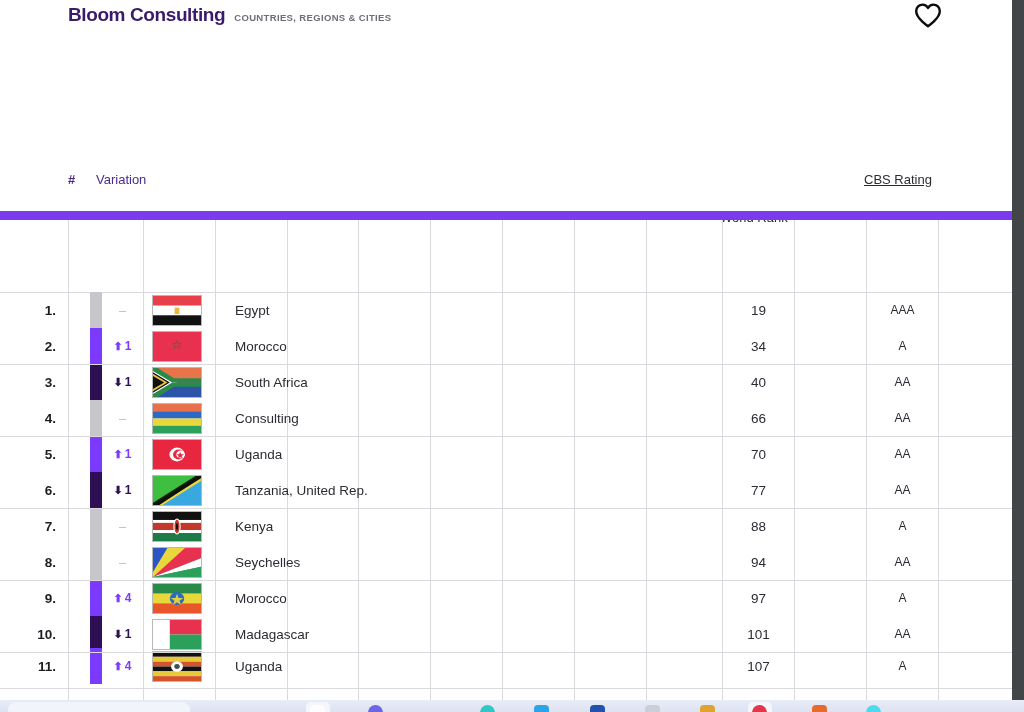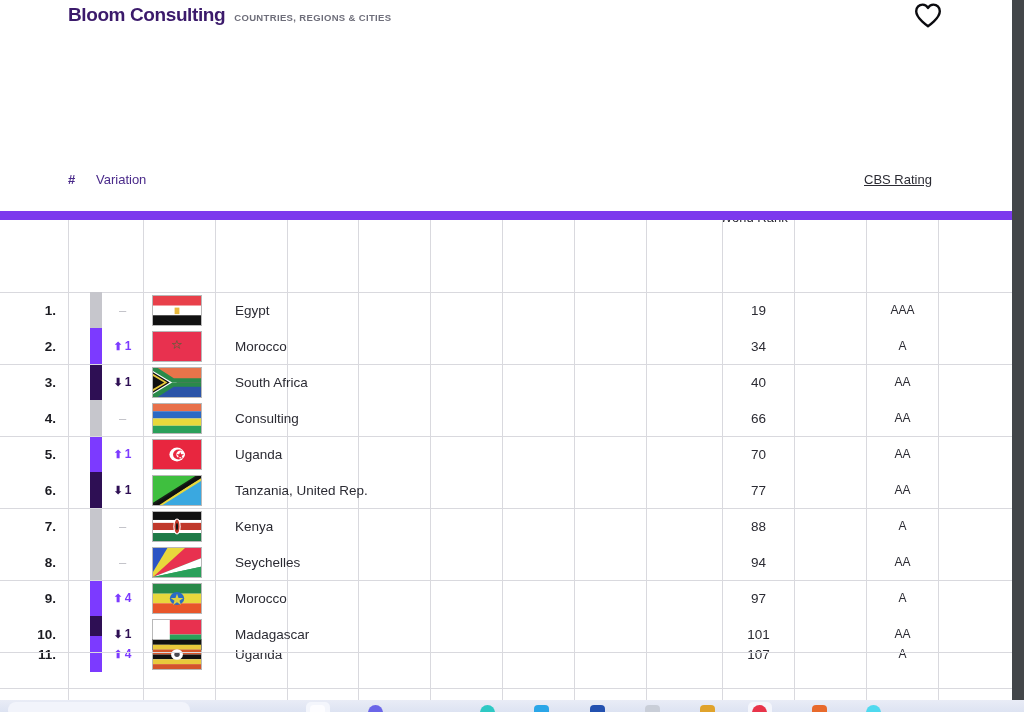--- a/index.html
+++ b/index.html
@@ -479,21 +479,21 @@
               <rect width="60" height="40" fill="#fff"></rect>
               <rect x="21" width="39" height="20" fill="#e8314f"></rect>
               <rect x="21" y="20" width="39" height="20" fill="#2aa05a"></rect>
             </svg>
           </div>
         </div>
         <div class="cell-country">Madagascar</div>
         <div class="cell-world">101</div>
         <div class="cell-cbs">AA</div>
       </div>
-      <div class="row" style="top: 416px;">
+      <div class="row" style="top: 428px;">
         <div class="cell-rank">11.</div>
         <div class="cell-bar bar-up"></div>
         <div class="cell-var var-up">
           <span class="var-arrow">⬆</span>
           <span>4</span>
         </div>
         <div class="cell-flag">
           <div class="flag">
             <svg viewBox="0 0 60 40" preserveAspectRatio="none">
               <rect y="0" width="60" height="6.6" fill="#111"></rect>

